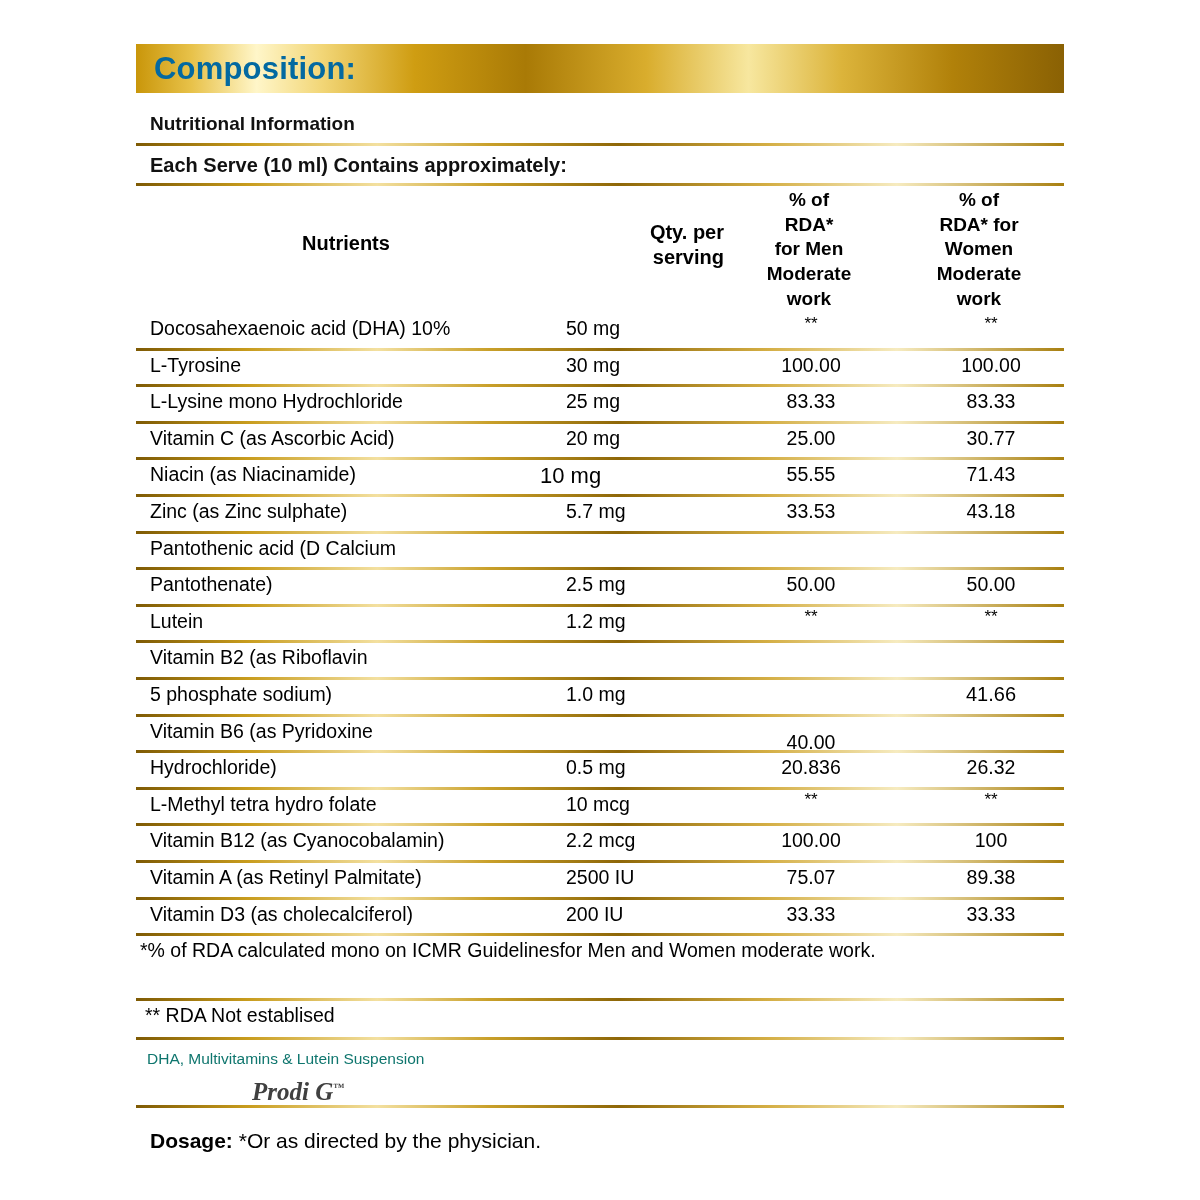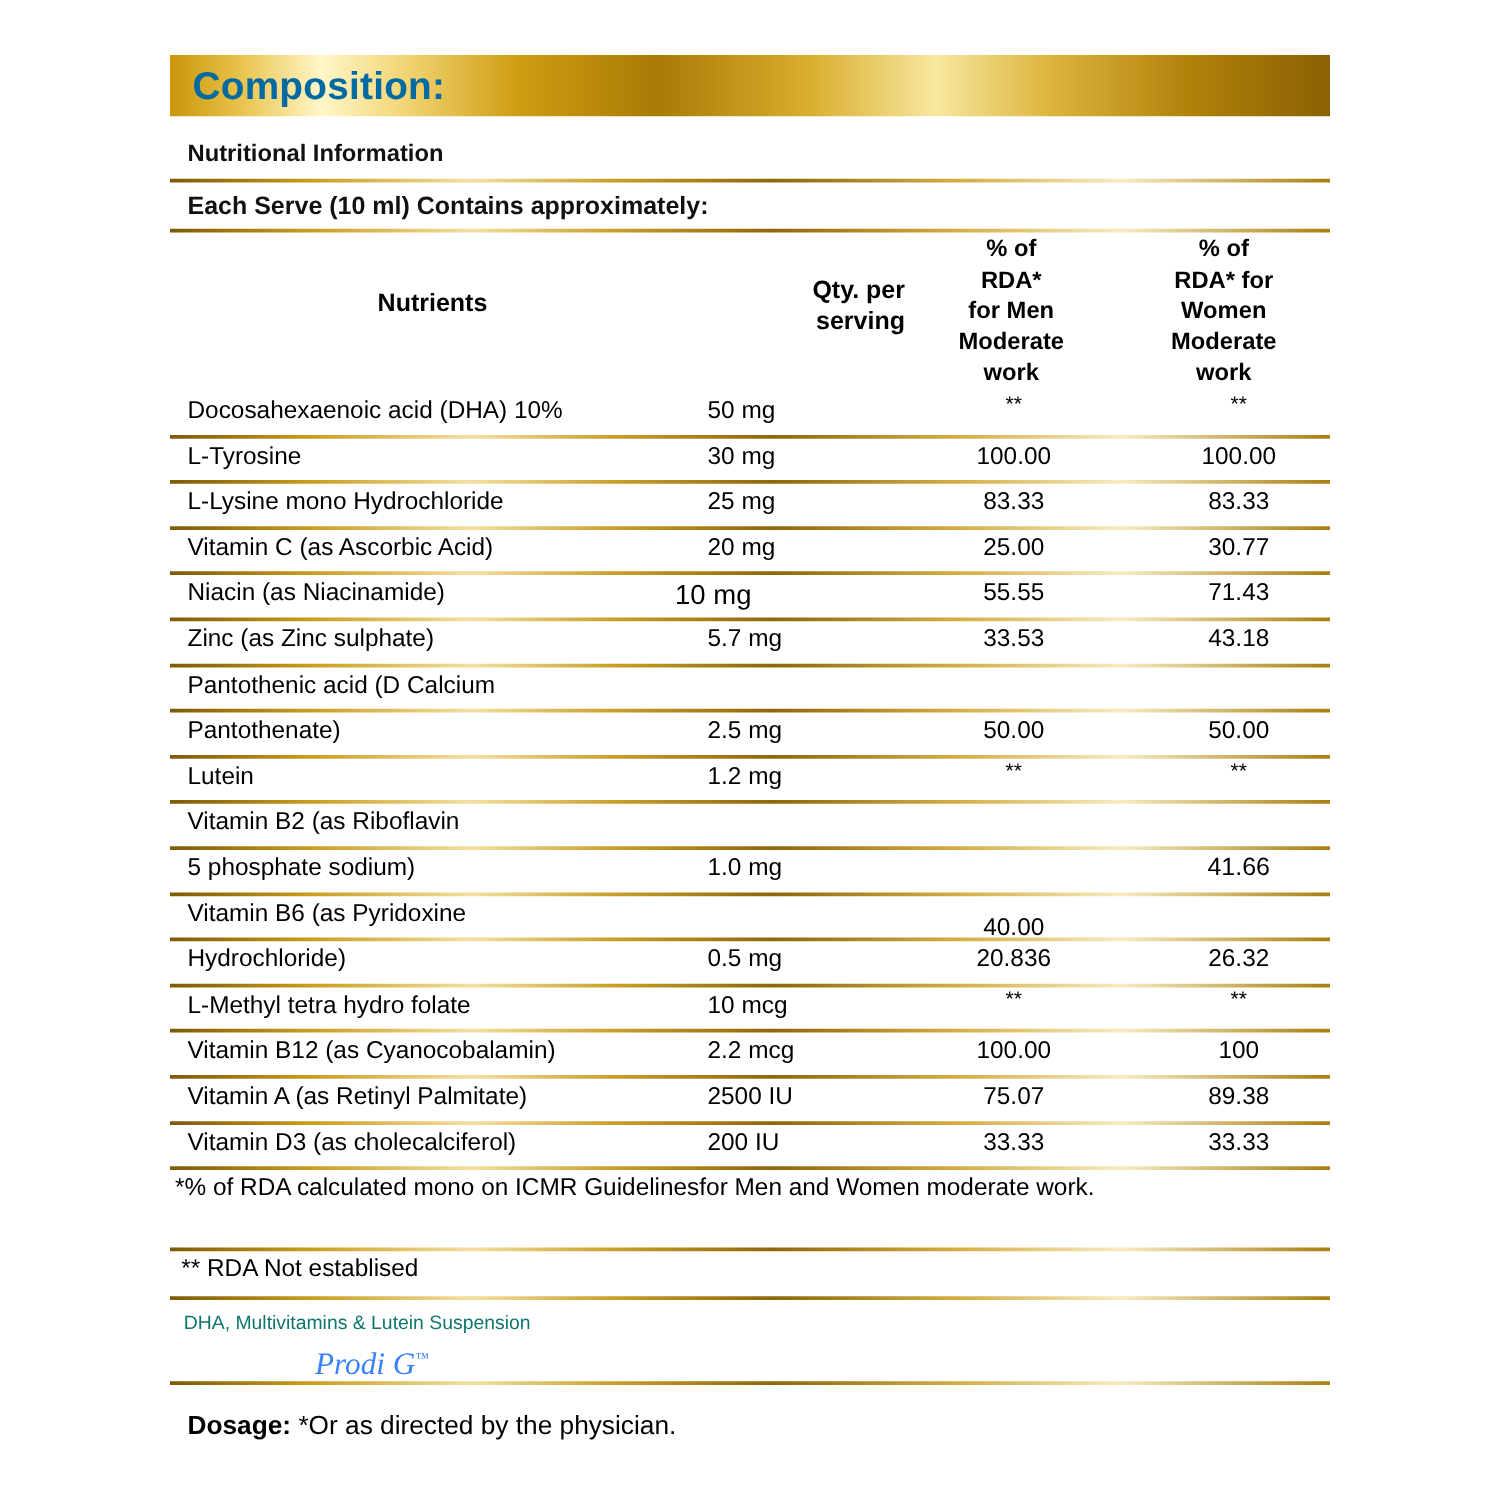--- a/index.html
+++ b/index.html
@@ -107,24 +107,24 @@
     left: 147px;
     top: 1050px;
     font-size: 15.5px;
     color: #0f766e;
   }
   .brand {
     position: absolute;
     left: 252px;
     top: 1078px;
     font-size: 25px;
-    font-weight: normal;
+    font-weight: bold;
     font-style: italic;
     font-family: "Liberation Serif", serif;
-    color: #3b82f6;
+    color: #404040;
   }
   .brand sup {
     font-size: 11px;
     font-style: normal;
     vertical-align: super;
   }
 
   .dosage {
     position: absolute;
     left: 150px;

